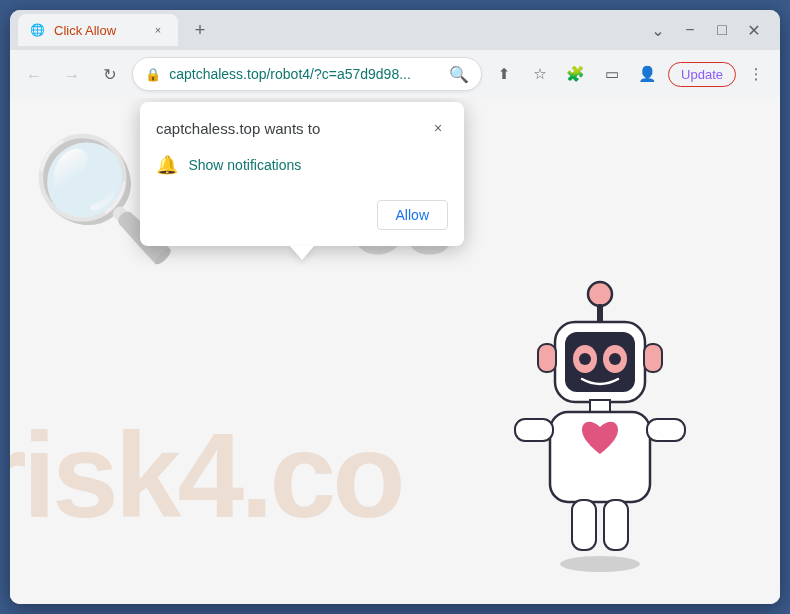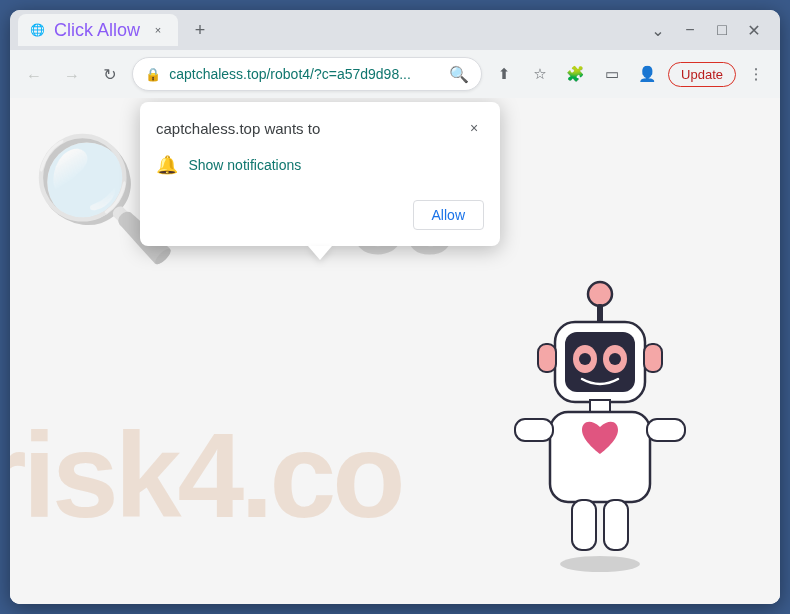--- a/index.html
+++ b/index.html
@@ -45,22 +45,22 @@
     }
     .tab-favicon {
       width: 16px;
       height: 16px;
       display: flex;
       align-items: center;
       justify-content: center;
       font-size: 12px;
     }
     .tab-title {
-      font-size: 18px;
-      color: #8b5cf6;
+      font-size: 13px;
+      color: #c2410c;
       flex: 1;
       white-space: nowrap;
       overflow: hidden;
       text-overflow: ellipsis;
     }
     .tab-close {
       width: 16px;
       height: 16px;
       border-radius: 50%;
       display: flex;
@@ -155,21 +155,21 @@
       display: flex;
       align-items: center;
       justify-content: center;
       color: #5f6368;
       font-size: 15px;
       cursor: pointer;
     }
     .update-btn {
       background: transparent;
       border: 1.5px solid #d93025;
-      color: #b91c1c;
+      color: #8b5cf6;
       border-radius: 20px;
       padding: 4px 12px;
       font-size: 13px;
       font-weight: 500;
       cursor: pointer;
     }
     
     .content-area {
       flex: 1;
       background: #fff;
@@ -210,21 +210,21 @@
       right: 80px;
       bottom: 20px;
       width: 200px;
       height: 320px;
     }
     
     .notification-popup {
       position: absolute;
       top: 4px;
       left: 130px;
-      width: 360px;
+      width: 324px;
       background: #fff;
       border-radius: 8px;
       box-shadow: 0 4px 20px rgba(0,0,0,0.25);
       padding: 0;
       z-index: 10;
     }
     .popup-header {
       padding: 16px 16px 8px 16px;
       display: flex;
       align-items: center;

